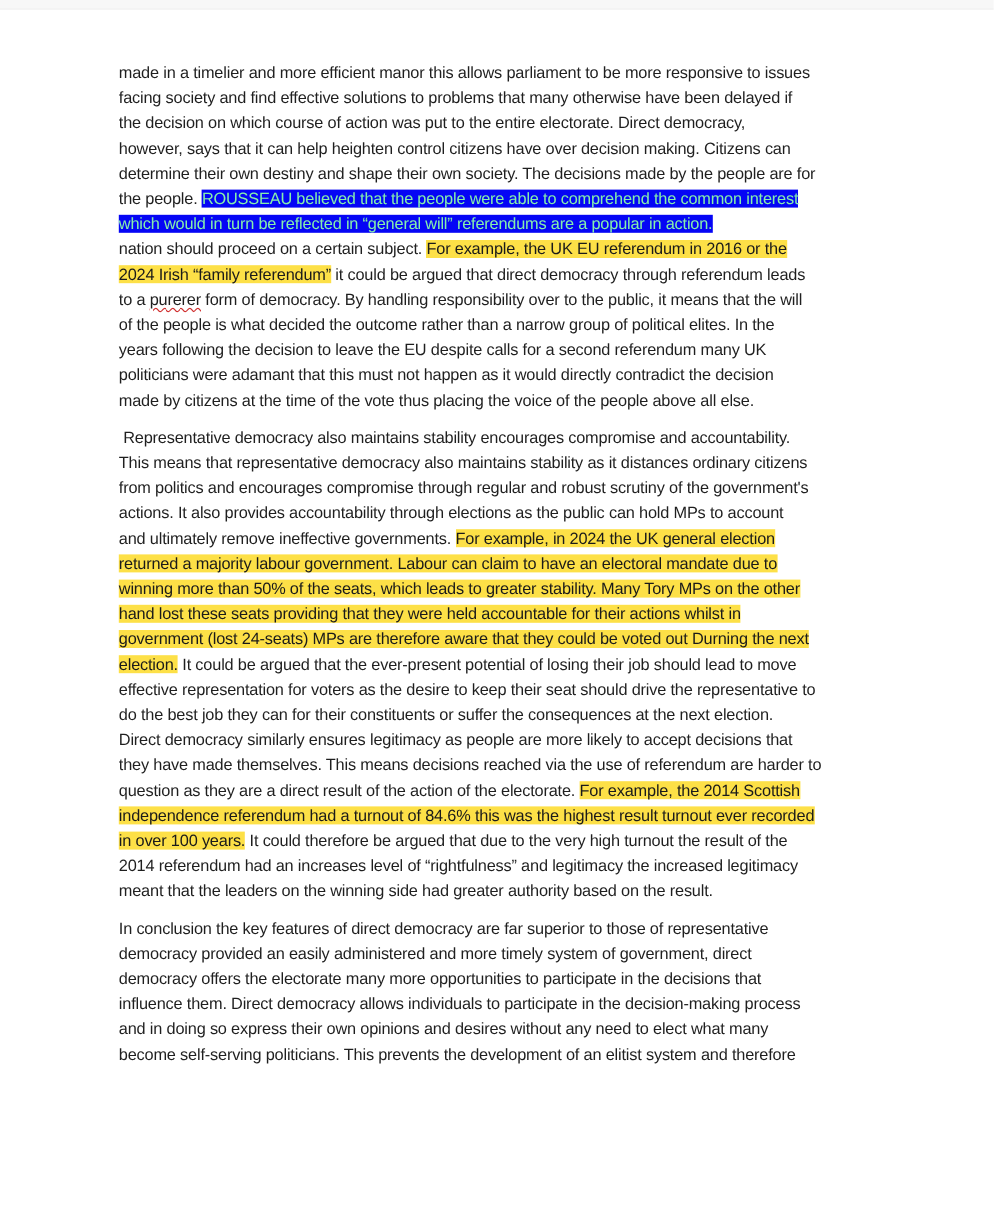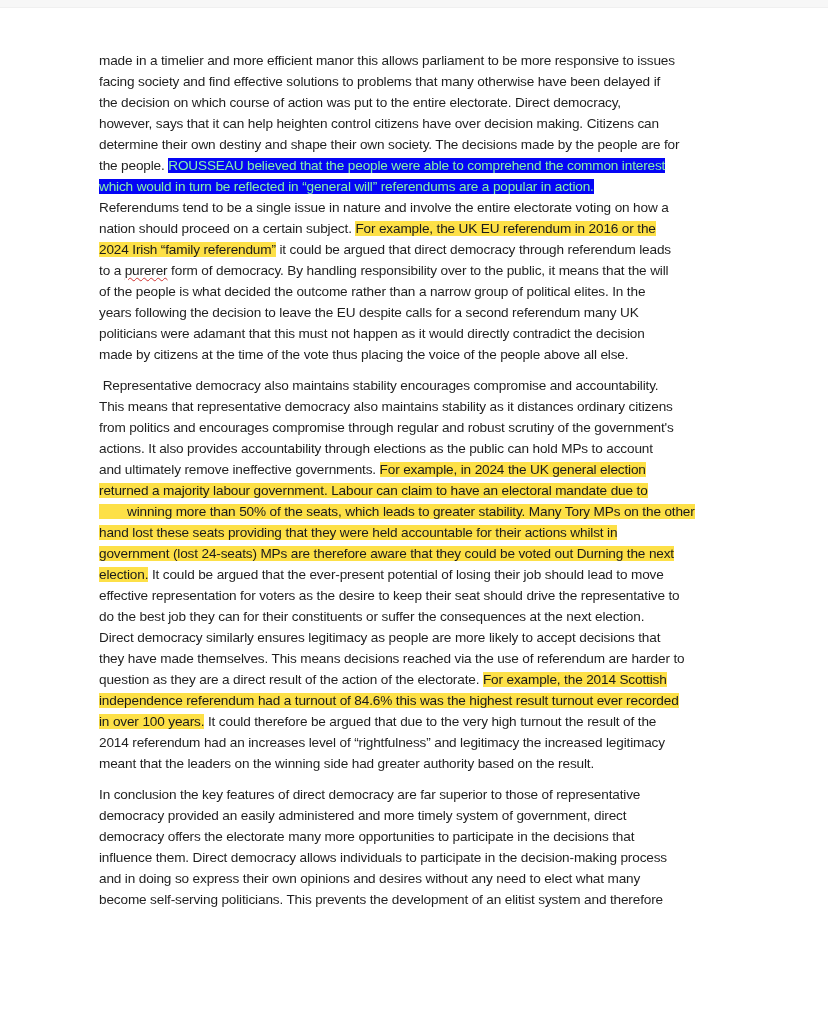--- a/index.html
+++ b/index.html
@@ -41,37 +41,36 @@
 
 <div class="page" id="page">
     <div class="para">
       <div class="line"><span style="white-space: pre;">made in a timelier and more efficient manor this allows parliament to be more responsive to issues</span></div>
       <div class="line"><span style="white-space: pre; text-align: right;">facing society and find effective solutions to problems that many otherwise have been delayed if</span></div>
       <div class="line"><span style="white-space: pre;">the decision on which course of action was put to the entire electorate. Direct democracy,</span></div>
       <div class="line"><span style="white-space: pre;">however, says that it can help heighten control citizens have over decision making. Citizens can</span></div>
       <div class="line"><span style="white-space: pre;">determine their own destiny and shape their own society. The decisions made by the people are for</span></div>
       <div class="line"><span style="white-space: pre;">the people. </span><span class="hl-blue" style="white-space: pre;">ROUSSEAU believed that the people were able to comprehend the common interest</span></div>
       <div class="line"><span class="hl-blue" style="white-space: pre;">which would in turn be reflected in “general will” referendums are a popular in action.</span></div>
-      <div class="line"><span style="white-space: pre;">Referendums tend to be a single issue in nature and involve the entire electorate voting on how a</span></div>
       <div class="line"><span style="white-space: pre;">nation should proceed on a certain subject. </span><span class="hl-green" style="white-space: pre;">For example, the UK EU referendum in 2016 or the</span></div>
       <div class="line"><span class="hl-green" style="white-space: pre;">2024 Irish “family referendum”</span><span style="white-space: pre;"> it could be argued that direct democracy through referendum leads</span></div>
       <div class="line"><span style="white-space: pre;">to a </span><span class="squiggle" style="white-space: pre;">purerer</span><span style="white-space: pre;"> form of democracy. By handling responsibility over to the public, it means that the will</span></div>
       <div class="line"><span style="white-space: pre;">of the people is what decided the outcome rather than a narrow group of political elites. In the</span></div>
       <div class="line"><span style="white-space: pre;">years following the decision to leave the EU despite calls for a second referendum many UK</span></div>
       <div class="line"><span style="white-space: pre;">politicians were adamant that this must not happen as it would directly contradict the decision</span></div>
       <div class="line"><span style="white-space: pre;">made by citizens at the time of the vote thus placing the voice of the people above all else.</span></div>
     </div>
     <div class="para">
       <div class="line"><span style="white-space: pre; margin-top: 13px;"> Representative democracy also maintains stability encourages compromise and accountability.</span></div>
       <div class="line"><span style="white-space: pre;">This means that representative democracy also maintains stability as it distances ordinary citizens</span></div>
       <div class="line"><span style="white-space: pre;">from politics and encourages compromise through regular and robust scrutiny of the government's</span></div>
       <div class="line"><span style="white-space: pre;">actions. It also provides accountability through elections as the public can hold MPs to account</span></div>
       <div class="line"><span style="white-space: pre;">and ultimately remove ineffective governments. </span><span class="hl-green" style="white-space: pre;">For example, in 2024 the UK general election</span></div>
       <div class="line"><span class="hl-green" style="white-space: pre;">returned a majority labour government. Labour can claim to have an electoral mandate due to</span></div>
-      <div class="line"><span class="hl-green" style="white-space: pre; padding-left: 28px;">winning more than 50% of the seats, which leads to greater stability. Many Tory MPs on the other</span></div>
+      <div class="line"><span class="hl-green" style="white-space: pre;">winning more than 50% of the seats, which leads to greater stability. Many Tory MPs on the other</span></div>
       <div class="line"><span class="hl-green" style="white-space: pre;">hand lost these seats providing that they were held accountable for their actions whilst in</span></div>
       <div class="line"><span class="hl-green" style="white-space: pre;">government (lost 24-seats) MPs are therefore aware that they could be voted out Durning the next</span></div>
       <div class="line"><span class="hl-green" style="white-space: pre;">election.</span><span style="white-space: pre;"> It could be argued that the ever-present potential of losing their job should lead to move</span></div>
       <div class="line"><span style="white-space: pre;">effective representation for voters as the desire to keep their seat should drive the representative to</span></div>
       <div class="line"><span style="white-space: pre;">do the best job they can for their constituents or suffer the consequences at the next election.</span></div>
       <div class="line"><span style="white-space: pre;">Direct democracy similarly ensures legitimacy as people are more likely to accept decisions that</span></div>
       <div class="line"><span style="white-space: pre;">they have made themselves. This means decisions reached via the use of referendum are harder to</span></div>
       <div class="line"><span style="white-space: pre;">question as they are a direct result of the action of the electorate. </span><span class="hl-green" style="white-space: pre;">For example, the 2014 Scottish</span></div>
       <div class="line"><span class="hl-green" style="white-space: pre;">independence referendum had a turnout of 84.6% this was the highest result turnout ever recorded</span></div>
       <div class="line"><span class="hl-green" style="white-space: pre;">in over 100 years.</span><span style="white-space: pre;"> It could therefore be argued that due to the very high turnout the result of the</span></div>

